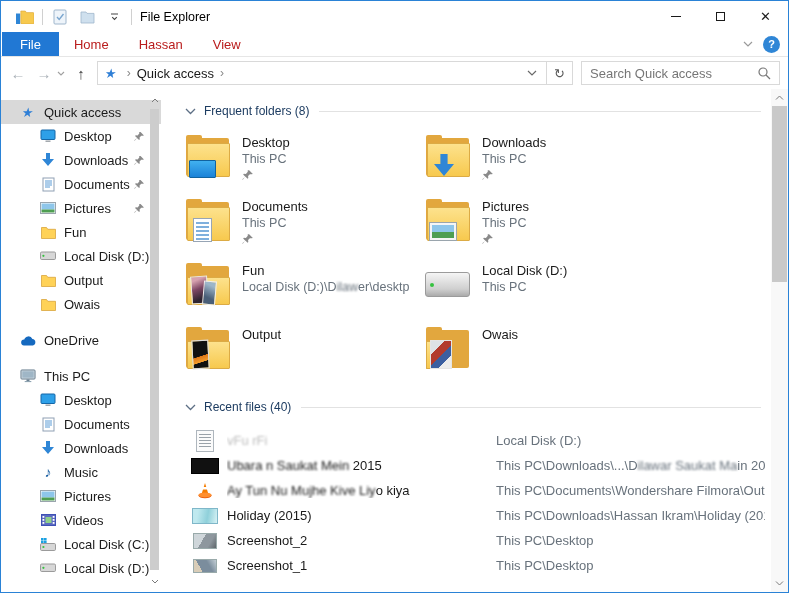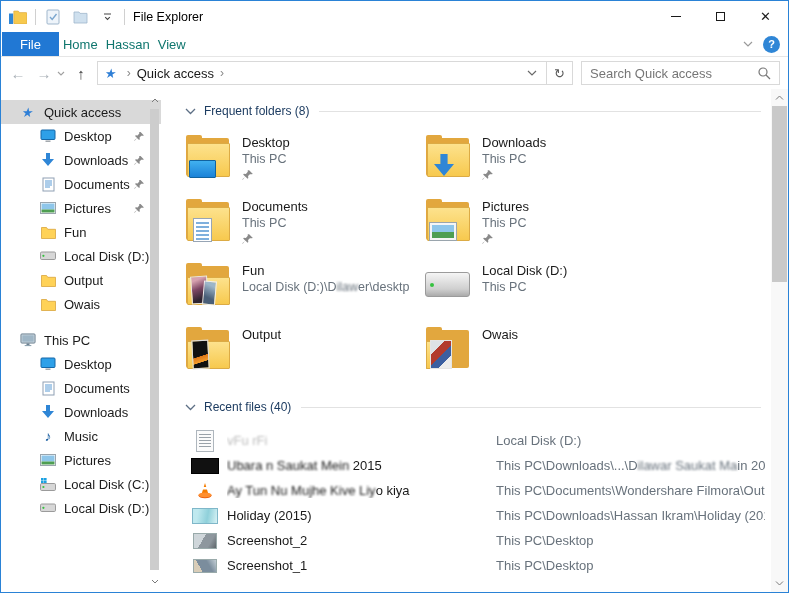--- a/index.html
+++ b/index.html
@@ -2,33 +2,33 @@
 <html><head>
 <meta charset="utf-8">
 <style>
   * { margin:0; padding:0; box-sizing:border-box; }
   html,body { background:#fff; }
   body { font-family:"Liberation Sans", sans-serif; }
   .window { width:789px; height:593px; border:1px solid #2a82d6; background:#fff;
             position:relative; overflow:hidden; display:flex; flex-direction:column; }
 
   
-  .titlebar { height:31px; display:flex; align-items:center; flex-shrink:0; }
+  .titlebar { height:31px; display:flex; align-items:center; flex-shrink:0;padding-left:7px; }
   .qat { display:flex; align-items:center; gap:7px; padding-left:7px; }
   .qat-sep { width:1px; height:16px; background:#d0d0d0; }
   .qat-btn { width:20px; height:20px; display:flex; align-items:center; justify-content:center; }
   .win-title { font-size:12.5px; color:#000; margin-left:8px; }
   .win-controls { margin-left:auto; display:flex; height:31px; }
   .ctrl { width:45px; height:31px; display:flex; align-items:center; justify-content:center; font-size:13px; color:#1a1a1a; }
   .ctrl .minbar { width:10px; height:1px; background:#1a1a1a; }
   .ctrl .maxbox { width:9px; height:9px; border:1px solid #1a1a1a; }
 
   
   .tabrow { height:25px; display:flex; align-items:stretch; border-bottom:1px solid #e6e6e6; flex-shrink:0; }
-  .tab { padding:0 4px; display:flex; align-items:center; font-size:13px; color:#0f766e; }
+  .tab { padding:0 15px; display:flex; align-items:center; font-size:13px; color:#b91c1c; }
   .tab.active { background:#2178d4; color:#fff; padding:0 18px; margin-left:1px; }
   .tabrow-right { margin-left:auto; display:flex; align-items:center; gap:10px; padding-right:8px; }
   .help-circle { width:17px; height:17px; border-radius:50%; background:#2f86d6; color:#fff;
                  font-size:11px; font-weight:bold; display:flex; align-items:center; justify-content:center; }
 
   
   .addressrow { height:32px; display:flex; align-items:center; padding:0 8px 0 4px; flex-shrink:0; }
   .nav-btn { width:26px; height:26px; display:flex; align-items:center; justify-content:center;
              font-size:15px; color:#a9b0b7; }
   .nav-btn.up { color:#3f3f3f; width:24px; }
@@ -334,20 +334,28 @@
 
       <div class="side-item lv2">
         <span class="side-ico">
             <svg width="15" height="13" viewBox="0 0 15 13">
               <path d="M.5 1.5h5l1.3 1.8h7.7v9.2H.5z" fill="#ffd257" stroke="#d9a43c" stroke-width=".8"></path>
             </svg>
           </span>
         <span class="side-label">Owais</span>
       </div>
 
+      <div class="side-item lv1 gap">
+        <span class="side-ico">
+            <svg width="16" height="11" viewBox="0 0 16 11">
+              <path d="M4 10.5a3 3 0 0 1 .3-6A4.3 4.3 0 0 1 12.4 4a3.3 3.3 0 0 1 .4 6.5z" fill="#1569bf"></path>
+            </svg>
+          </span>
+        <span class="side-label">OneDrive</span>
+      </div>
 
       <div class="side-item lv1 gap">
         <span class="side-ico">
             <svg width="16" height="14" viewBox="0 0 16 14">
               <rect x="1" y="1" width="14" height="9" rx=".8" fill="#e8eef2" stroke="#5d7486"></rect>
               <rect x="2.2" y="2.2" width="11.6" height="6.6" fill="#9fb6c6"></rect>
               <rect x="6.5" y="10.5" width="3" height="1.4" fill="#5d7486"></rect>
               <rect x="4.7" y="12" width="6.6" height="1.1" fill="#8fa4b2"></rect>
             </svg>
           </span>
@@ -394,20 +402,35 @@
         <span class="side-ico">
             <svg width="16" height="12" viewBox="0 0 16 12">
               <rect x=".5" y=".5" width="15" height="11" fill="#fff" stroke="#9aa5ad"></rect>
               <rect x="1.5" y="1.5" width="13" height="6" fill="#8ec6ea"></rect>
               <rect x="1.5" y="7.5" width="13" height="3" fill="#4e9e52"></rect>
             </svg>
           </span>
         <span class="side-label">Pictures</span>
       </div>
 
+      <div class="side-item lv2">
+        <span class="side-ico">
+            <svg width="15" height="12" viewBox="0 0 15 12">
+              <rect x=".5" y=".5" width="14" height="11" fill="#5c6bc0" stroke="#3f51b5"></rect>
+              <rect x="1.5" y="2" width="1.8" height="1.8" fill="#fff"></rect>
+              <rect x="1.5" y="5" width="1.8" height="1.8" fill="#fff"></rect>
+              <rect x="1.5" y="8" width="1.8" height="1.8" fill="#fff"></rect>
+              <rect x="11.7" y="2" width="1.8" height="1.8" fill="#fff"></rect>
+              <rect x="11.7" y="5" width="1.8" height="1.8" fill="#fff"></rect>
+              <rect x="11.7" y="8" width="1.8" height="1.8" fill="#fff"></rect>
+              <rect x="4.5" y="3" width="6" height="6" fill="#8fd08a"></rect>
+            </svg>
+          </span>
+        <span class="side-label">Videos</span>
+      </div>
 
       <div class="side-item lv2">
         <span class="side-ico">
             <svg width="16" height="13" viewBox="0 0 16 13">
               <rect x="1" y="0" width="2.6" height="2.6" fill="#1ba1e2"></rect>
               <rect x="4" y="0" width="2.6" height="2.6" fill="#1ba1e2"></rect>
               <rect x="1" y="3" width="2.6" height="2.6" fill="#1ba1e2"></rect>
               <rect x="4" y="3" width="2.6" height="2.6" fill="#1ba1e2"></rect>
               <rect x=".5" y="5.5" width="15" height="7" rx="1.2" fill="#d7d7d7" stroke="#9b9b9b"></rect>
               <circle cx="3.4" cy="9" r="1.1" fill="#35c23f"></circle>

